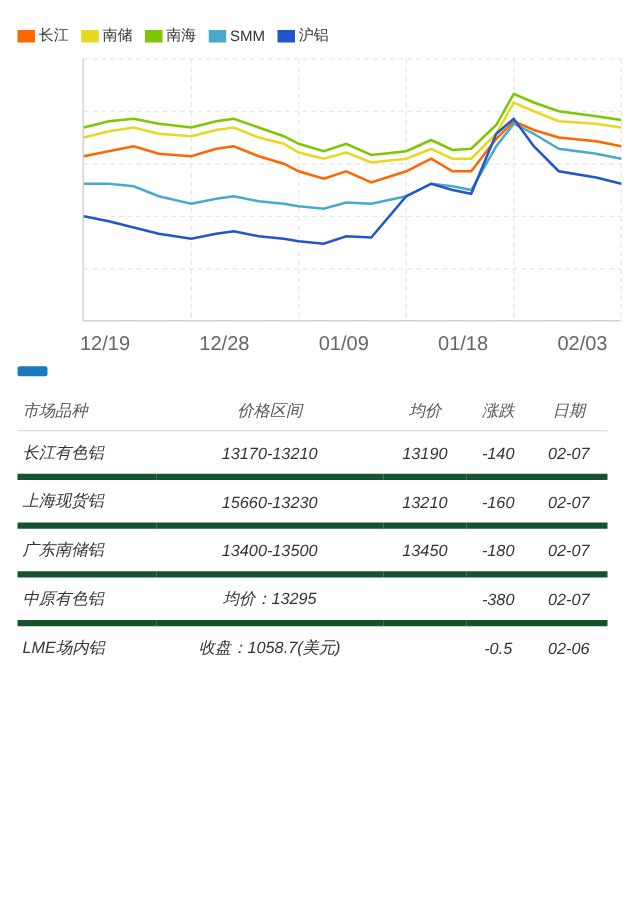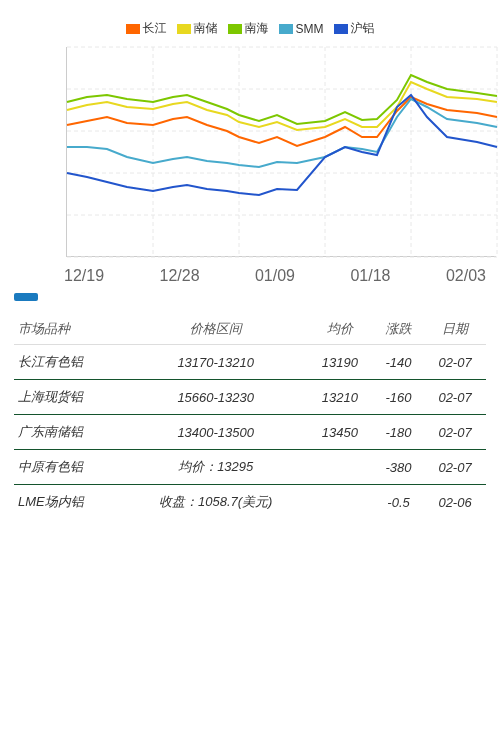--- a/index.html
+++ b/index.html
@@ -88,21 +88,21 @@
       text-align: left;
     }
     .price-table th:nth-child(2),
     .price-table th:nth-child(3),
     .price-table th:nth-child(4),
     .price-table th:nth-child(5) {
       text-align: center;
     }
     .price-table td {
       padding: 8px 4px;
-      border-bottom: 1px solid #14532d;
+      border-bottom: 5px solid #14532d;
       font-size: 13px;
       color: #333;
     }
     .price-table td:nth-child(2),
     .price-table td:nth-child(3),
     .price-table td:nth-child(4),
     .price-table td:nth-child(5) {
       text-align: center;
     }
     .negative {
@@ -113,21 +113,21 @@
     }
   </style>
 </head>
 <body>
 
 <div class="page-container">
   
   <div class="section-title"></div>
 
   
-  <div style="display:flex; align-items:center; justify-content:center; margin-bottom:4px;">
+  <div style="display:flex; align-items:center; justify-content:flex-start; margin-bottom:4px;">
     <div class="chart-unit"></div>
     <div class="legend">
 
     <div class="legend-item">
           <span class="legend-color" style="background:#ff6600;"></span>
           <span>长江</span>
         </div>
         <div class="legend-item">
           <span class="legend-color" style="background:#e8d820;"></span>
           <span>南储</span>

